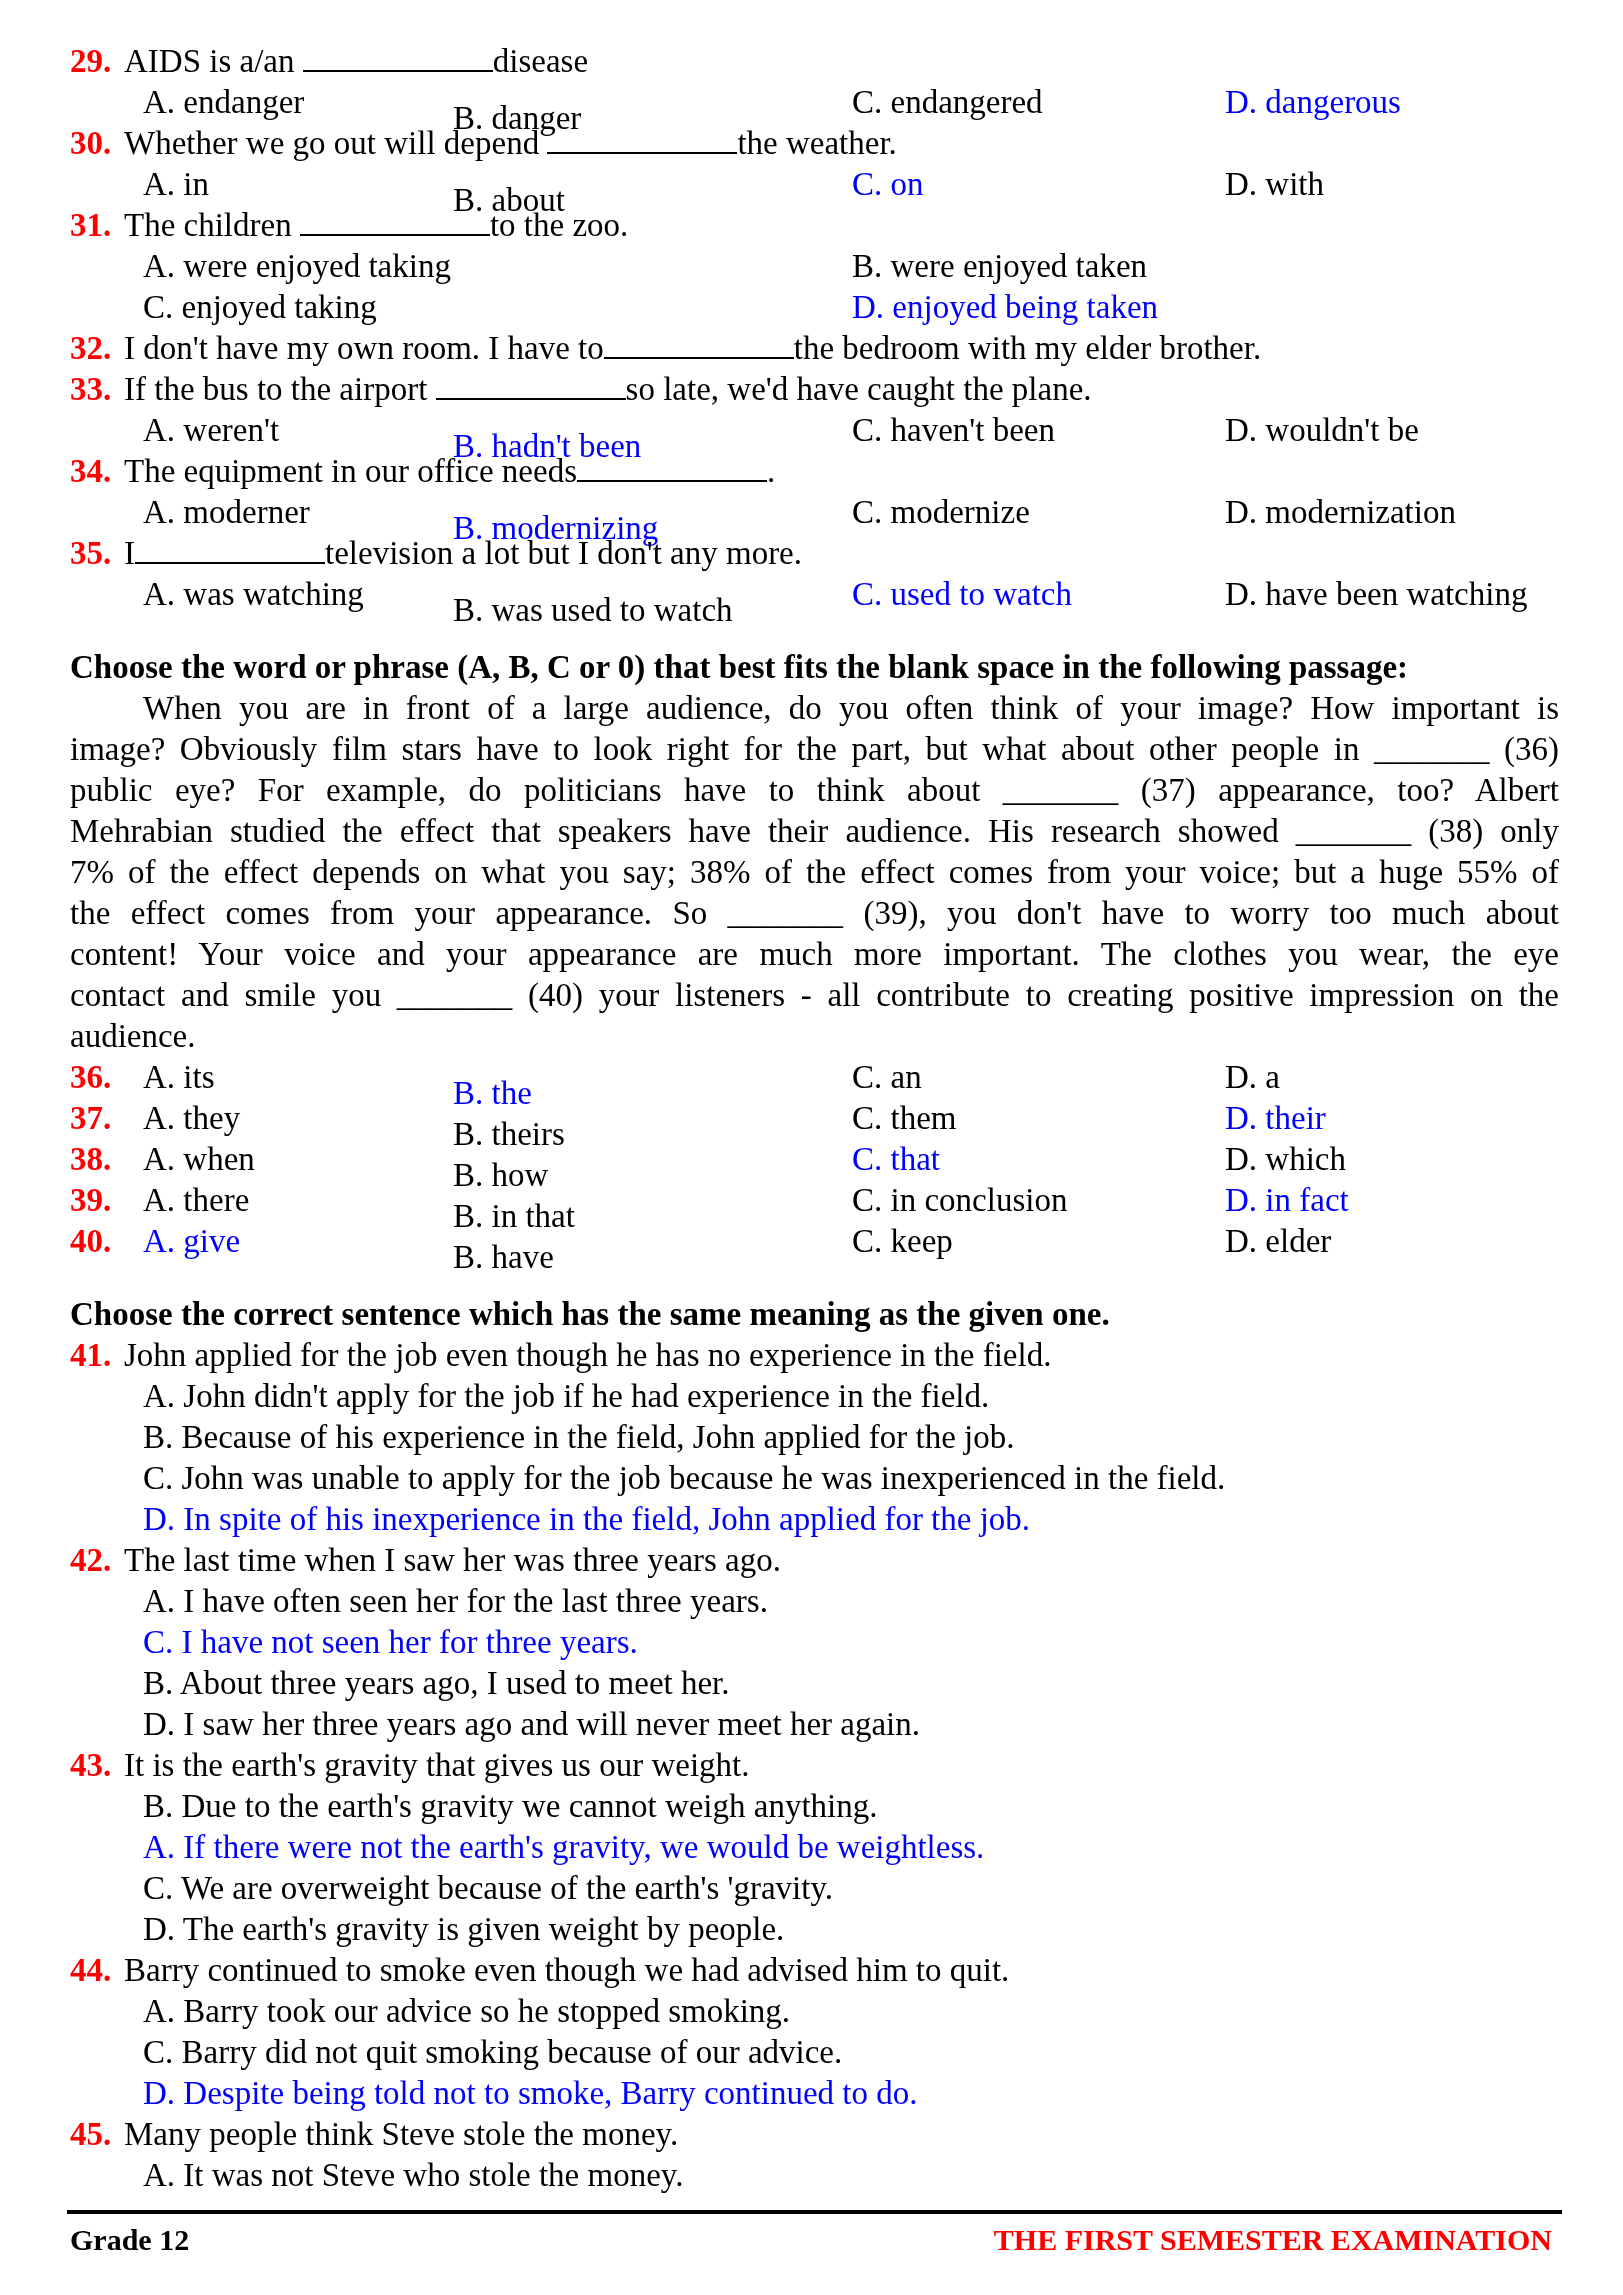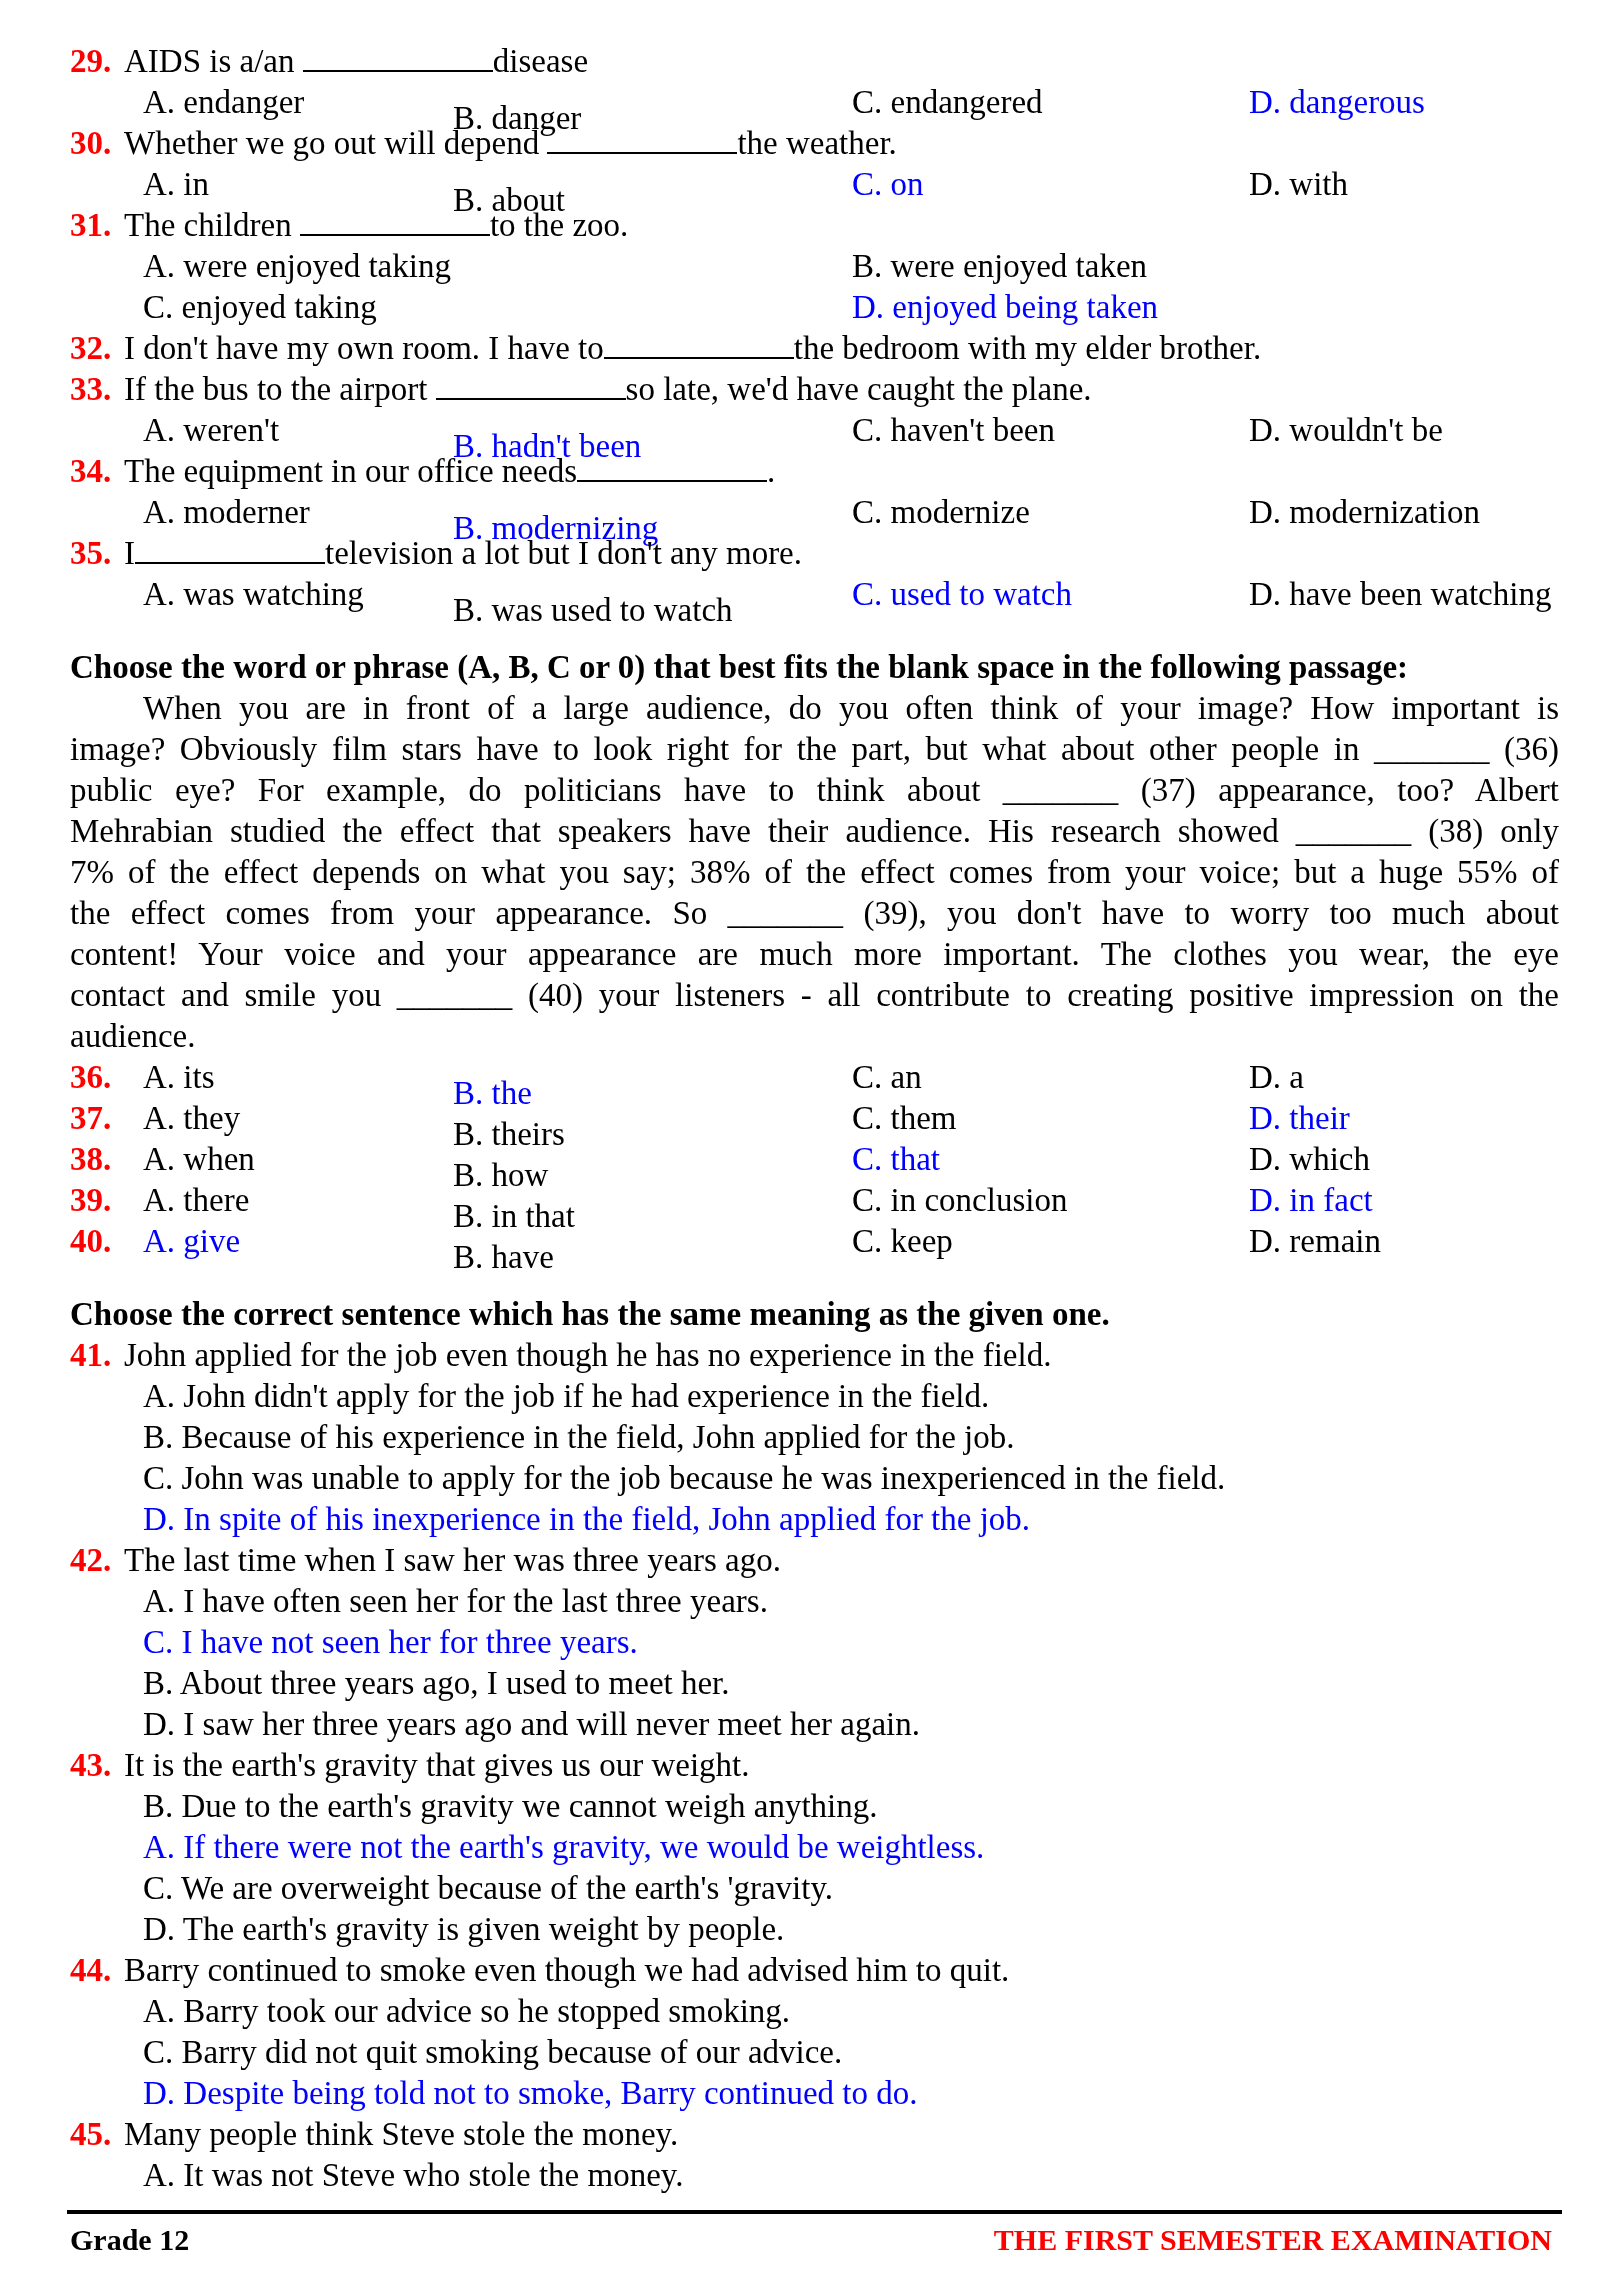--- a/index.html
+++ b/index.html
@@ -11,21 +11,21 @@
   .page { position: absolute; left: 70px; top: 41px; width: 1489px; }
   .line { height: 41px; line-height: 41px; white-space: nowrap; position: relative; }
   .qnum { color: #ff0000; font-weight: bold; display: inline-block; width: 54px; }
   .qtext { display: inline; }
   .blank { display: inline-block; border-bottom: 2.6px solid #000; height: 27.5px; vertical-align: baseline; }
   .opts { position: relative; }
   .opt { position: absolute; top: 0; }
   .optA { left: 73px; }
   .optB { left: 383px; margin-top: 16px; }
   .optC { left: 782px; }
-  .optD { left: 1155px; margin-left: 24px; }
+  .optD { left: 1155px; }
   .correct { color: #0000ff; }
   .section-title { font-weight: bold; margin-top: 32px; }
   .passage-line { height: 41px; line-height: 41px; text-align: justify; text-align-last: justify; white-space: nowrap; overflow: hidden; }
   .passage-line.last { text-align-last: left; }
   .indent { padding-left: 73px; }
   .sent-opt { padding-left: 73px; }
   .rule { position: absolute; left: 67px; top: 2210px; width: 1495px; height: 3.9px; background: #000; }
   .footer-left { position: absolute; left: 70px; top: 2220px; font-weight: bold; font-size: 30px; line-height: 39px; }
   .footer-right { position: absolute; right: 71px; top: 2220px; font-weight: bold; font-size: 30px; line-height: 39px; color: #ff0000; }
 </style>
@@ -137,21 +137,21 @@
     <span class="opt optA">A. there</span>
     <span class="opt optB">B. in that</span>
     <span class="opt optC">C. in conclusion</span>
     <span class="opt optD correct">D. in fact</span>
   </div>
   <div class="line opts">
     <span class="qnum">40.</span>
     <span class="opt optA correct">A. give</span>
     <span class="opt optB">B. have</span>
     <span class="opt optC">C. keep</span>
-    <span class="opt optD">D. remain</span>
+    <span class="opt optD">D. elder</span>
   </div>
 
   <div class="line section-title">Choose the correct sentence which has the same meaning as the given one.</div>
 
   <div class="line">
     <span class="qnum">41.</span><span>John applied for the job even though he has no experience in the field.</span>
   </div>
   <div class="line sent-opt">A. John didn't apply for the job if he had experience in the field.</div>
   <div class="line sent-opt">B. Because of his experience in the field, John applied for the job.</div>
   <div class="line sent-opt">C. John was unable to apply for the job because he was inexperienced in the field.</div>

